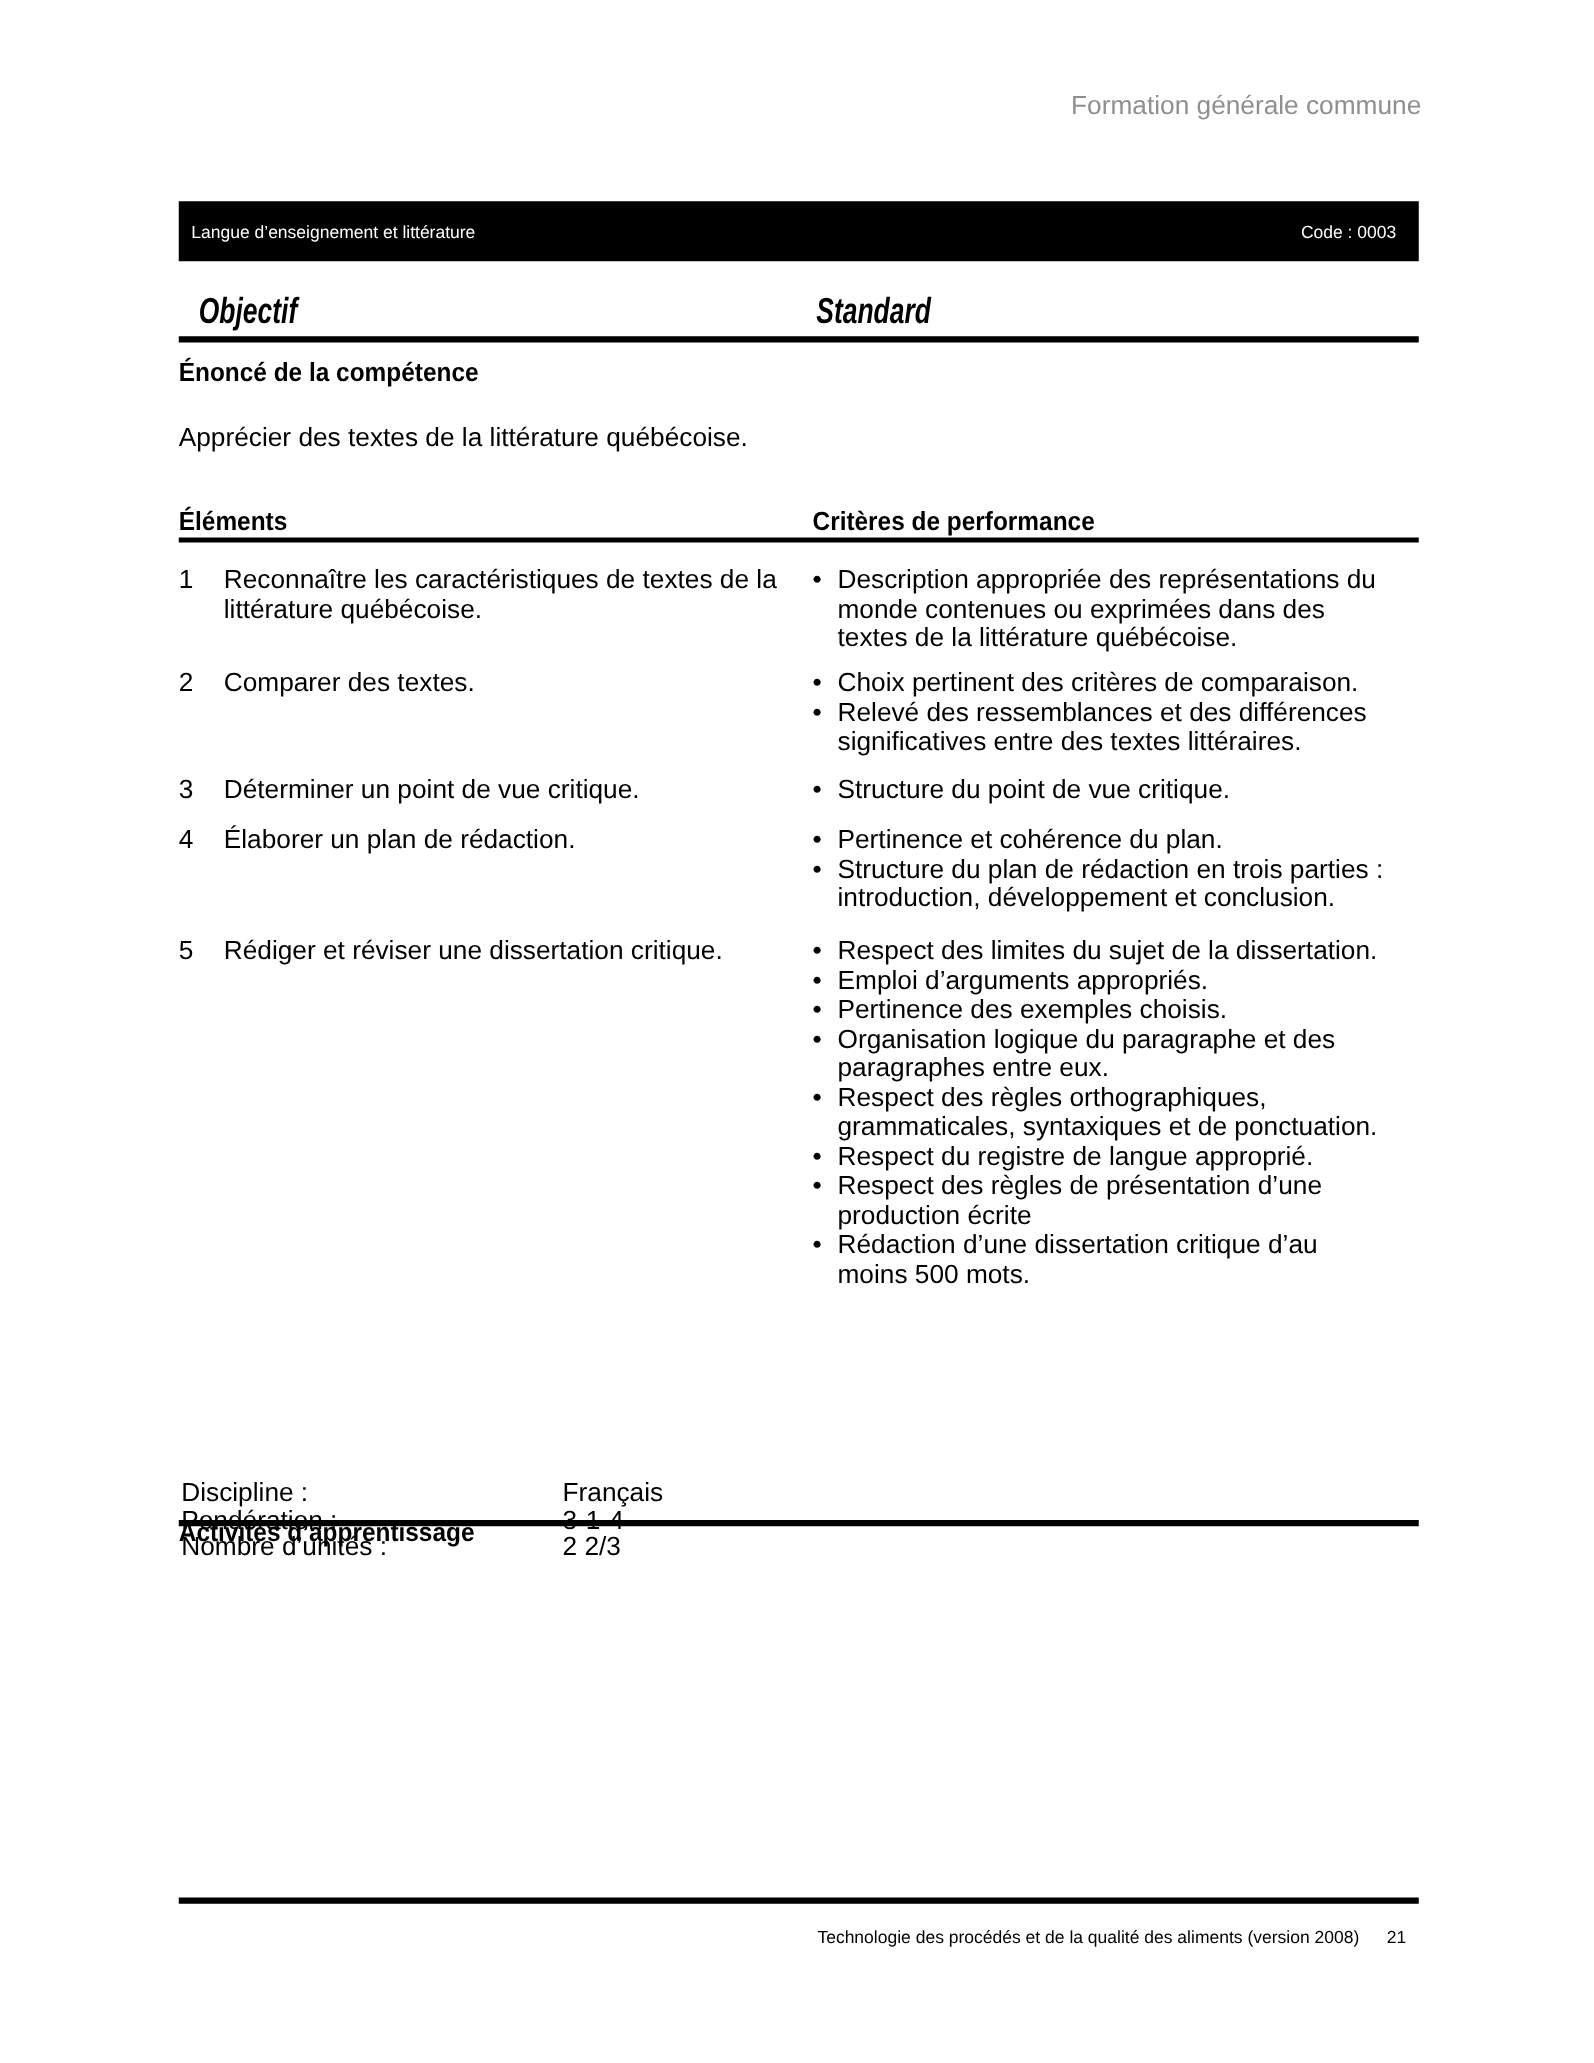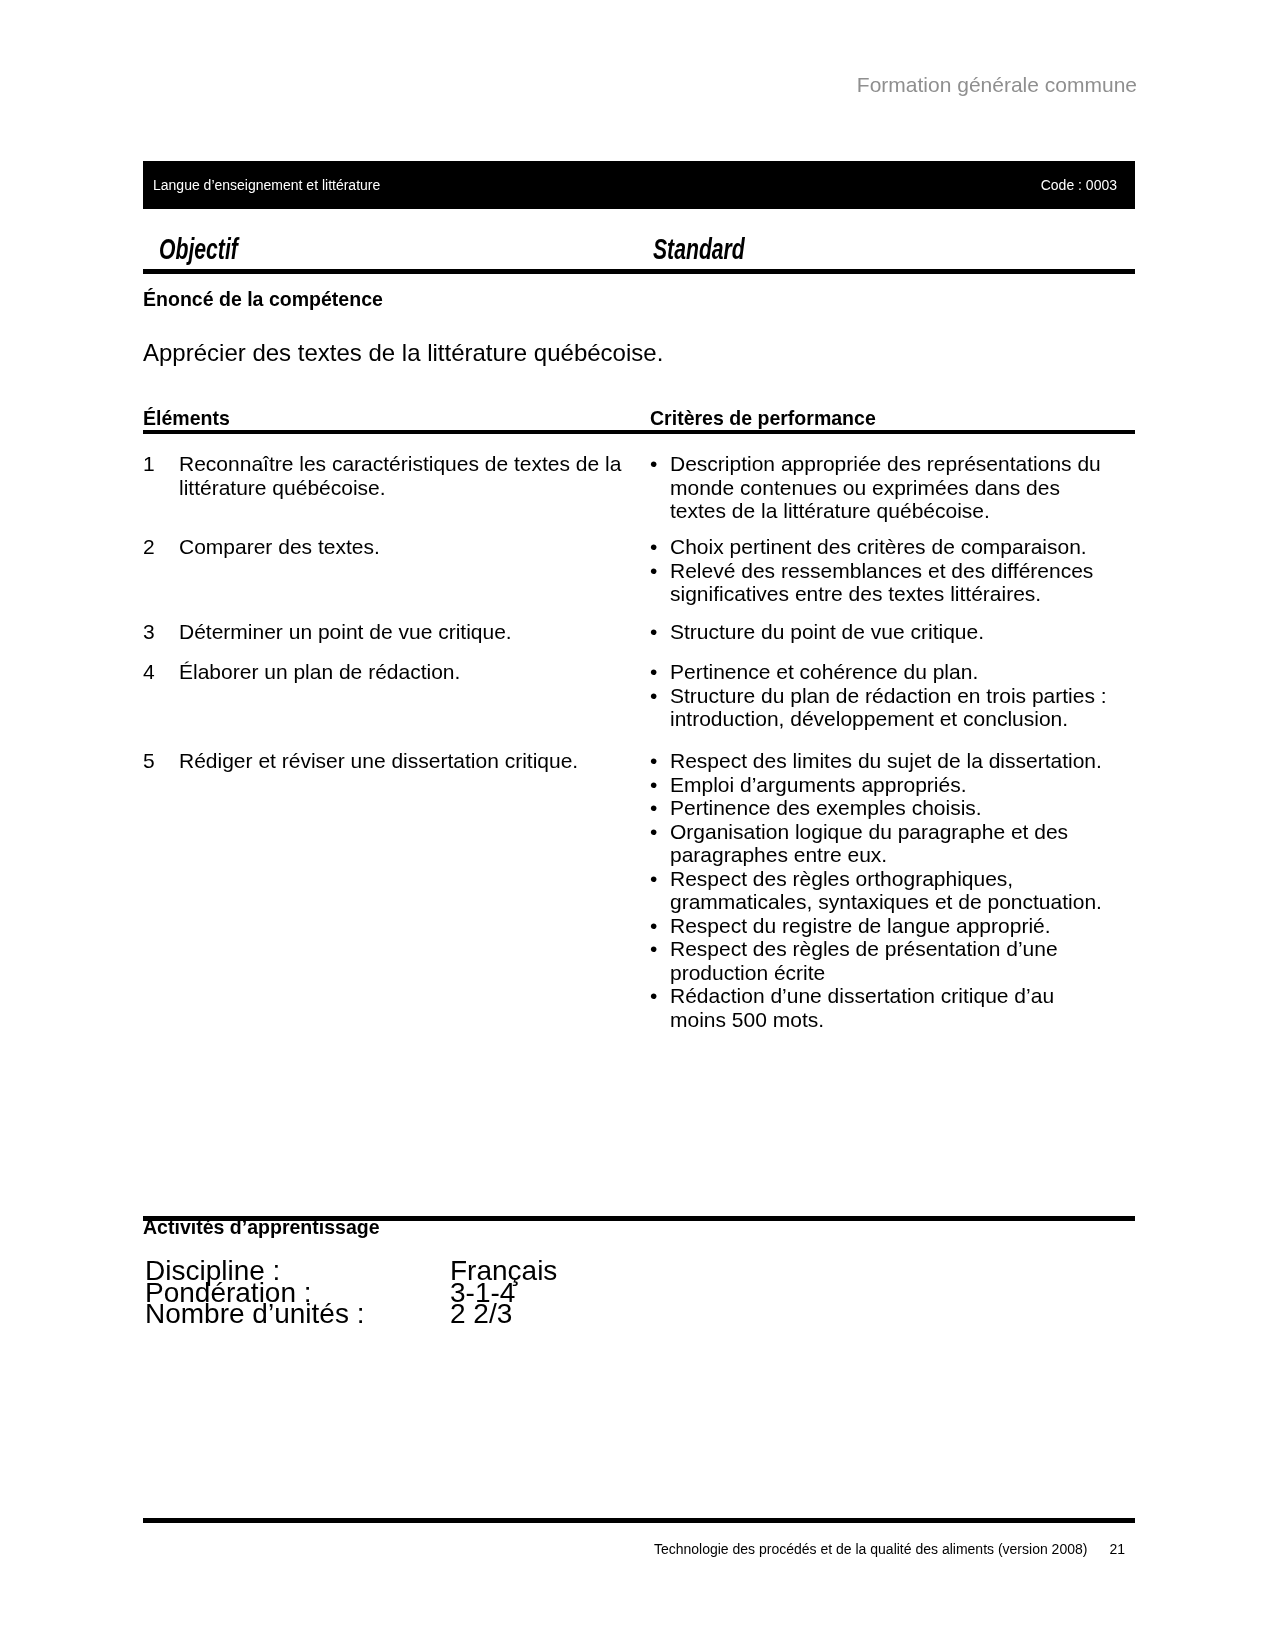--- a/index.html
+++ b/index.html
@@ -31,38 +31,38 @@
   .rule { background:#000; left:143px; width:992px; }
   .rule1 { top:269px; height:5px; }
   .rule2 { top:430px; height:4px; }
   .rule3 { top:1216px; height:5px; }
   .rule4 { top:1518px; height:5px; }
 
   .h21 { font-size:21px; font-weight:bold; white-space:nowrap; }
   .condense { display:inline-block; transform:scaleX(0.93); transform-origin:0 50%; }
 
   .enonce-heading { left:143px; top:287px; }
-  .statement { left:143px; top:339px; font-size:24px; }
+  .statement { left:143px; top:339px; font-size:21px; }
 
   .col-head-left  { left:143px; top:406px; }
   .col-head-right { left:650px; top:406px; }
 
   .row { left:143px; width:992px; font-size:21px; line-height:23.5px; }
   .row-1 { top:452px; } .row-2 { top:535px; } .row-3 { top:620px; }
   .row-4 { top:660px; } .row-5 { top:749px; }
   .el-cell { position:absolute; left:0; top:0; width:485px; }
   .el-num  { position:absolute; left:0; top:0; }
   .el-text { margin-left:36px; width:452px; }
   .cr-cell { position:absolute; left:505px; top:0; width:462px; }
   ul.criteria { list-style:none; margin:0; padding:0; }
   li.criterion { position:relative; padding-left:22px; }
   li.criterion::before { content:"\2022"; position:absolute; left:2px; top:0; }
 
   .act-heading { left:143px; top:1187px;margin-top:28px; }
-  .fields { left:145px; top:1260px; font-size:28px; line-height:21.5px; }
+  .fields { left:145px; top:1184px; font-size:21px; line-height:21.5px; }
   .field-label { display:inline-block; width:305px; }
 
   .footer {
     top:1541px; right:150px; font-size:14px; display:flex; gap:22px;
     align-items:baseline;
   }
 </style>
 </head>
 <body>
 

